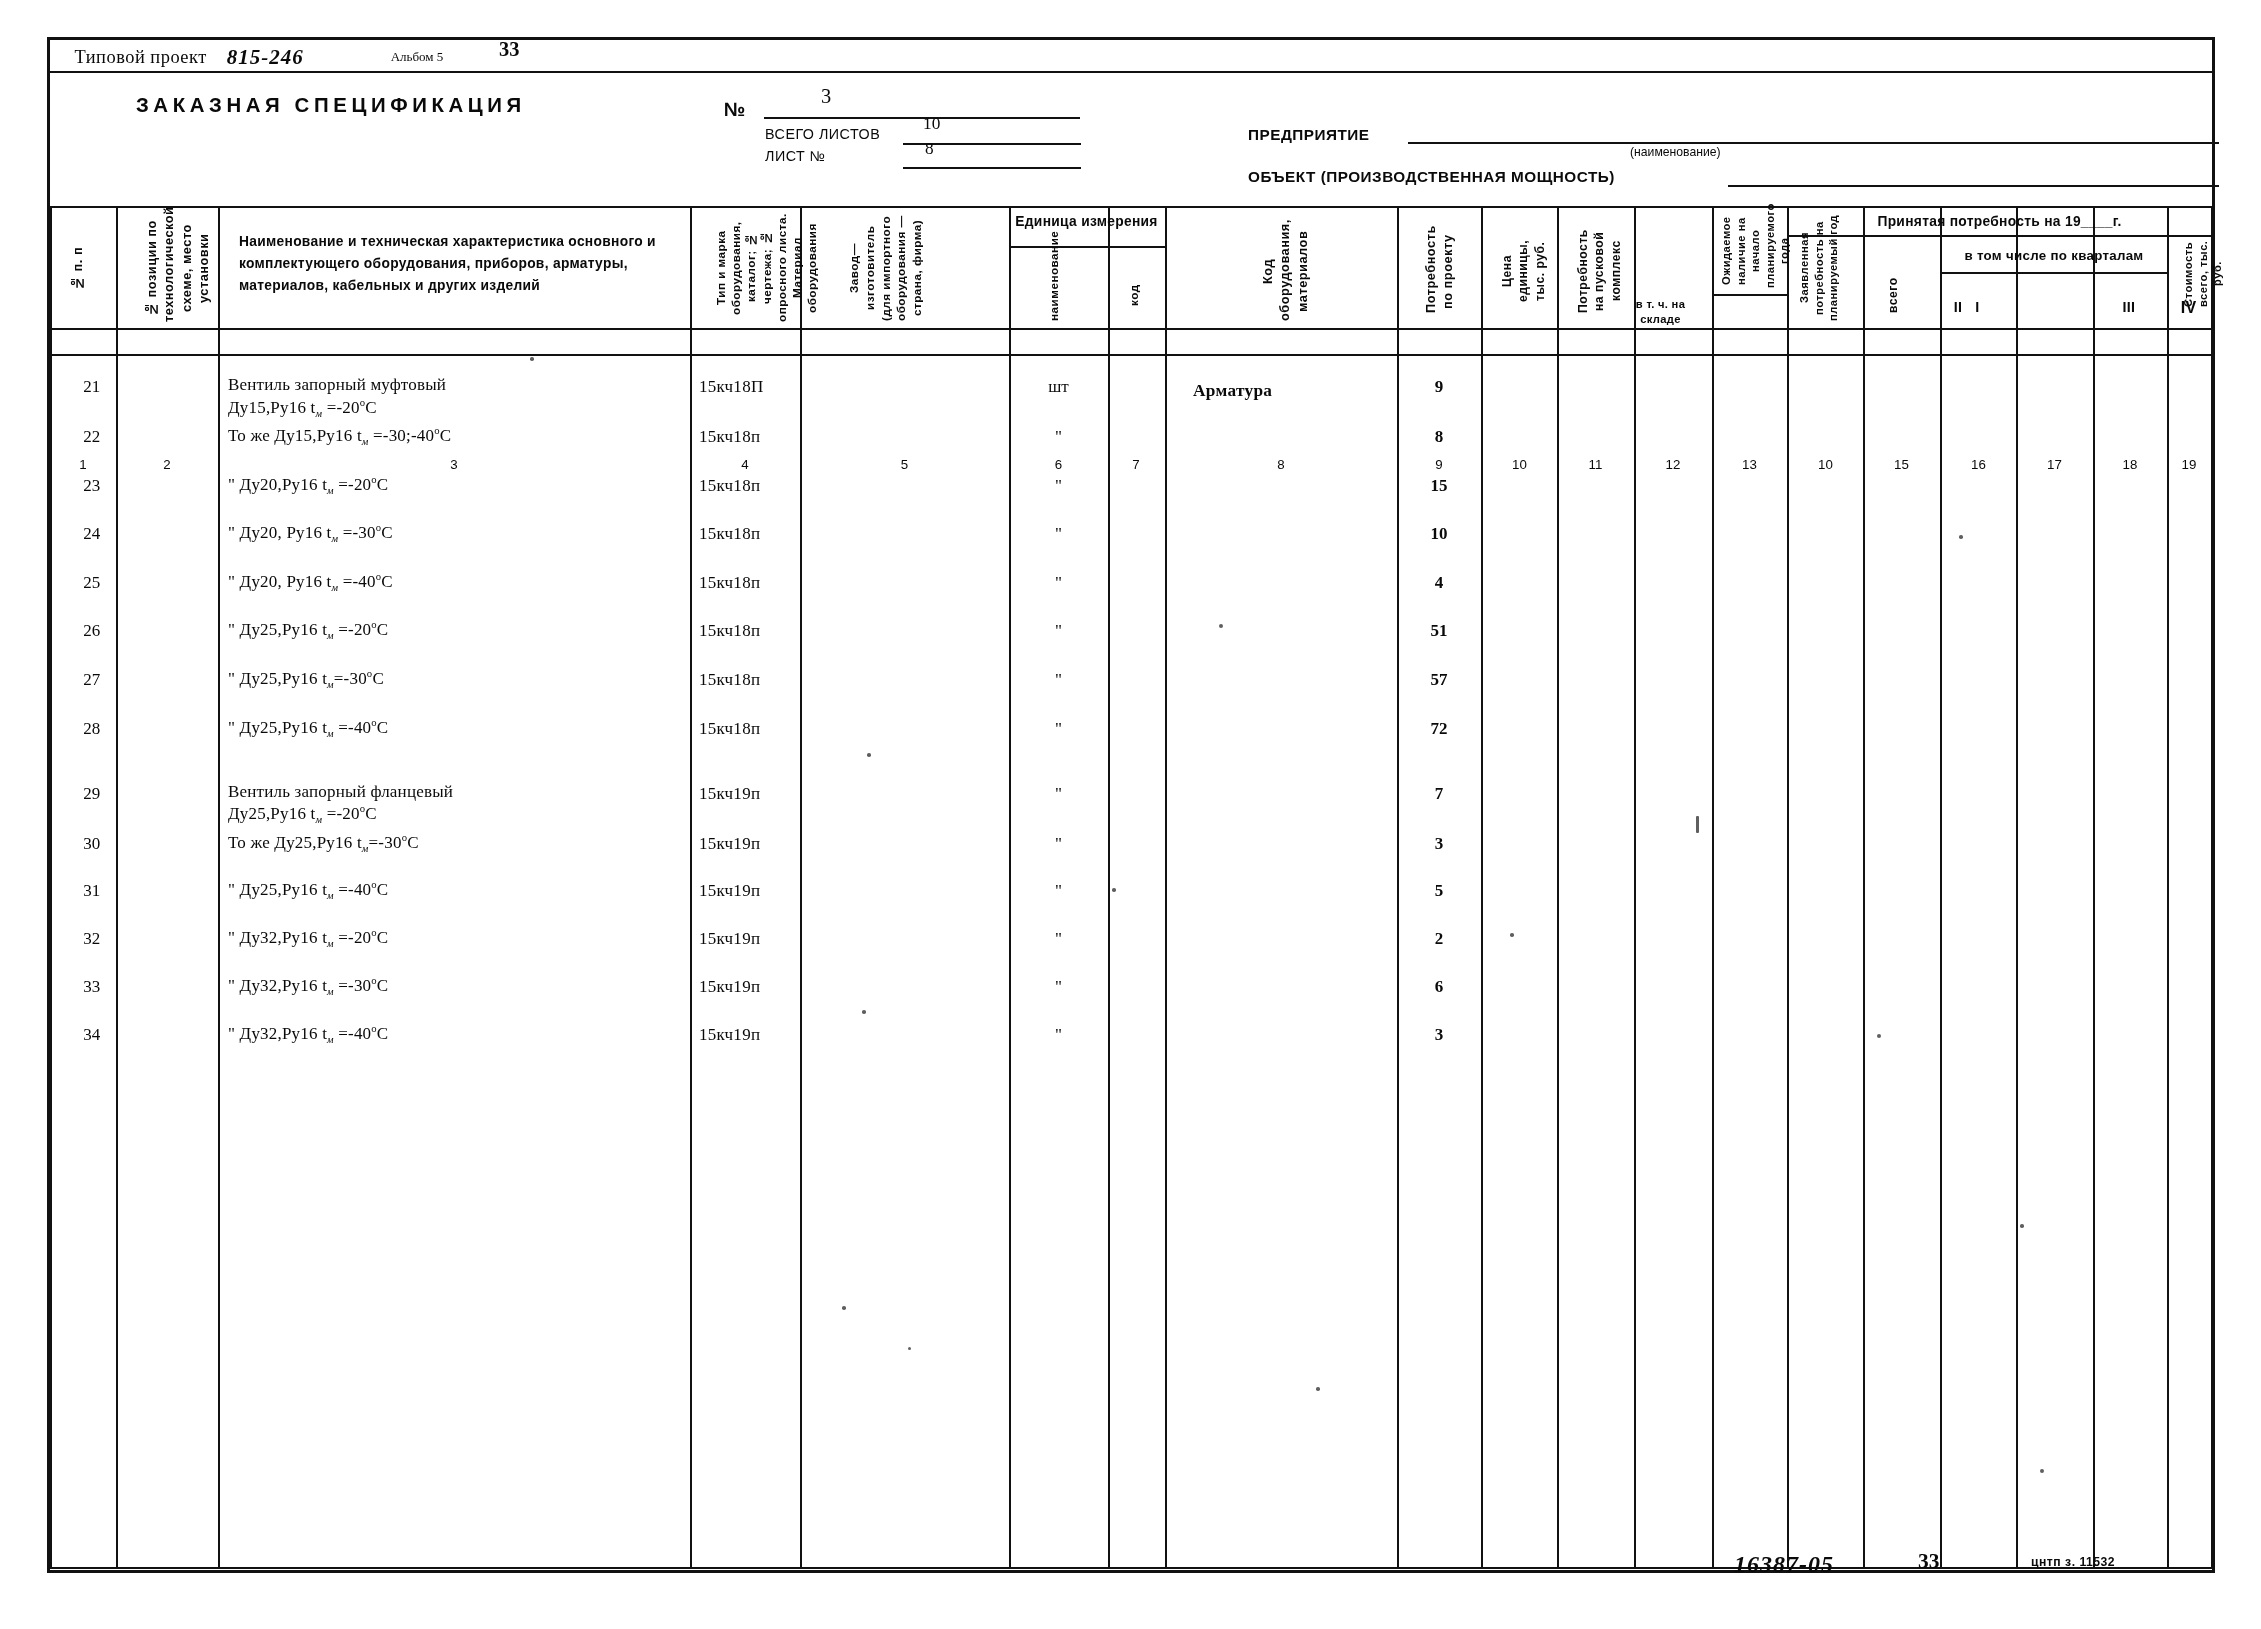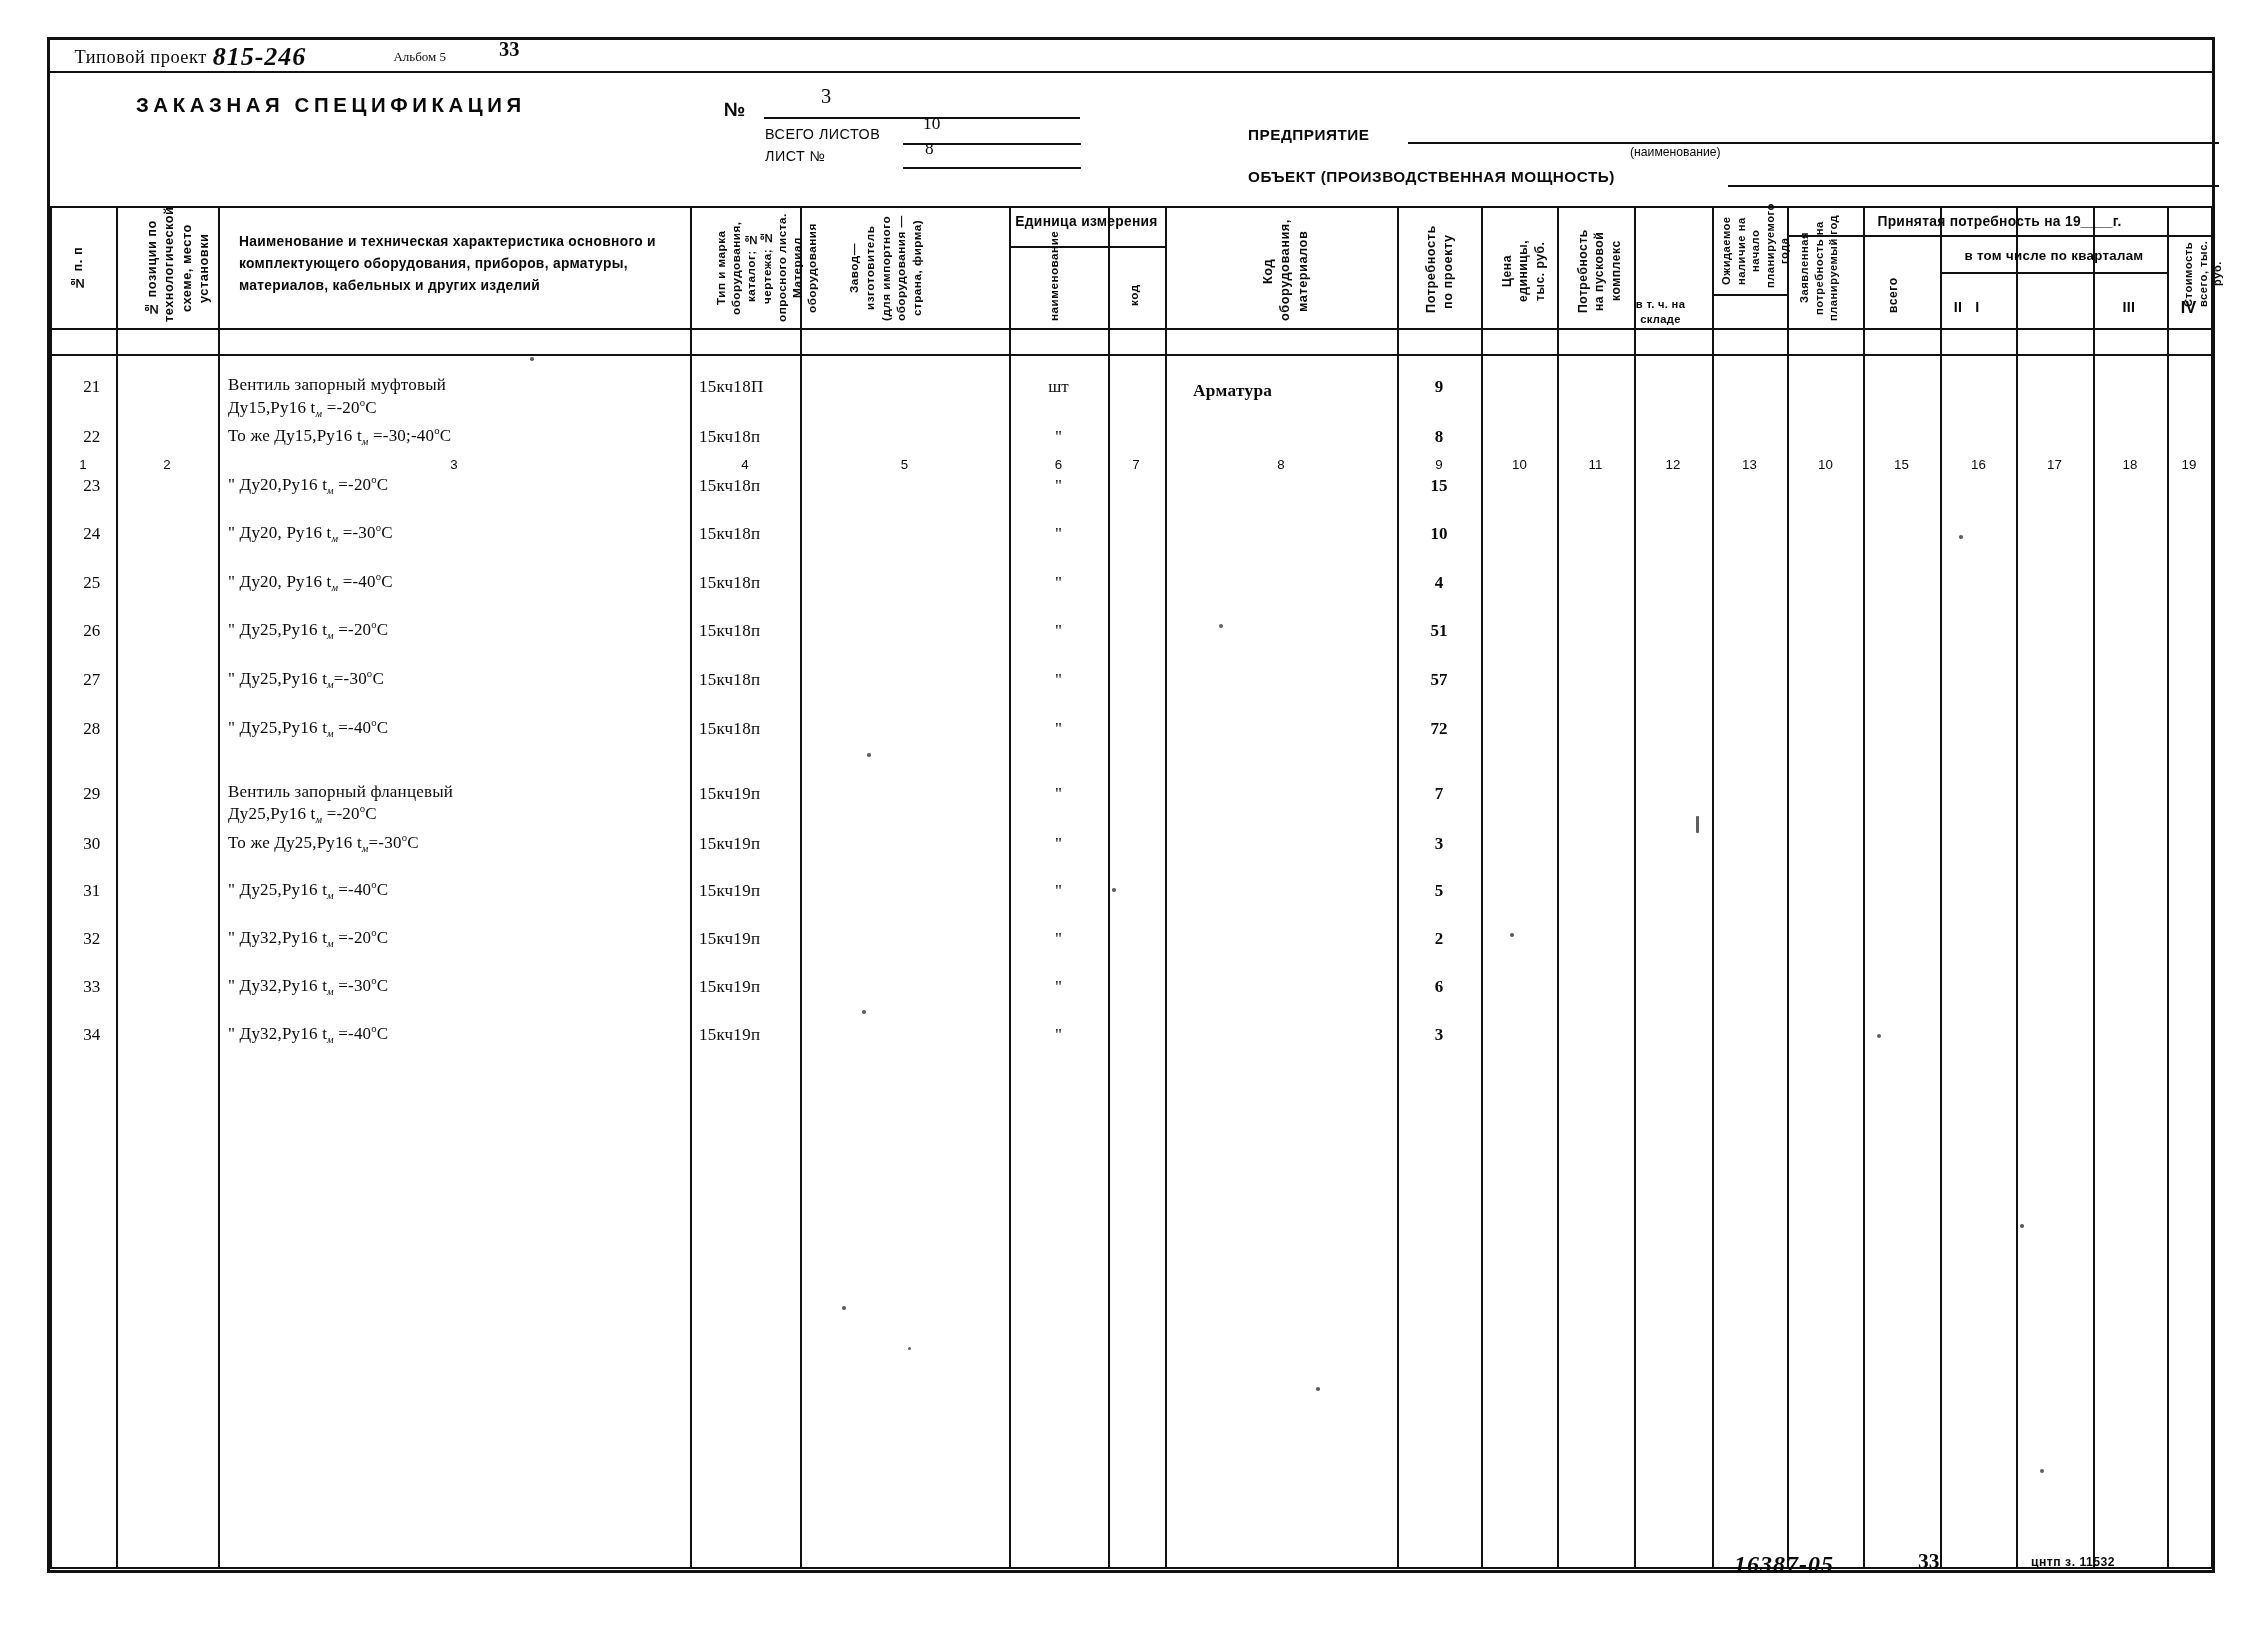--- a/index.html
+++ b/index.html
@@ -18,21 +18,21 @@
   
   .toprow{
     position:absolute;left:50px;top:40px;width:2163px;height:34px;
     display:flex;align-items:center;
   }
   .tp-label{
     margin-left:24.5px;font-size:18.4px;font-family:"Liberation Serif",serif;
     letter-spacing:0.5px;
   }
   .tp-num{
-    margin-left:6px;font-size:26px;font-style:italic;font-weight:bold;
+    margin-left:20px;font-size:21px;font-style:italic;font-weight:bold;
     font-family:"Liberation Serif",serif;letter-spacing:1px;
   }
   .album{margin-left:87px;font-size:13px;}
   .pageno{
     position:absolute;left:449px;top:-2px;font-size:20.4px;font-weight:bold;
   }
   .rule-top{
     position:absolute;left:50px;top:71px;width:2163px;height:2px;background:#111;
   }
 

